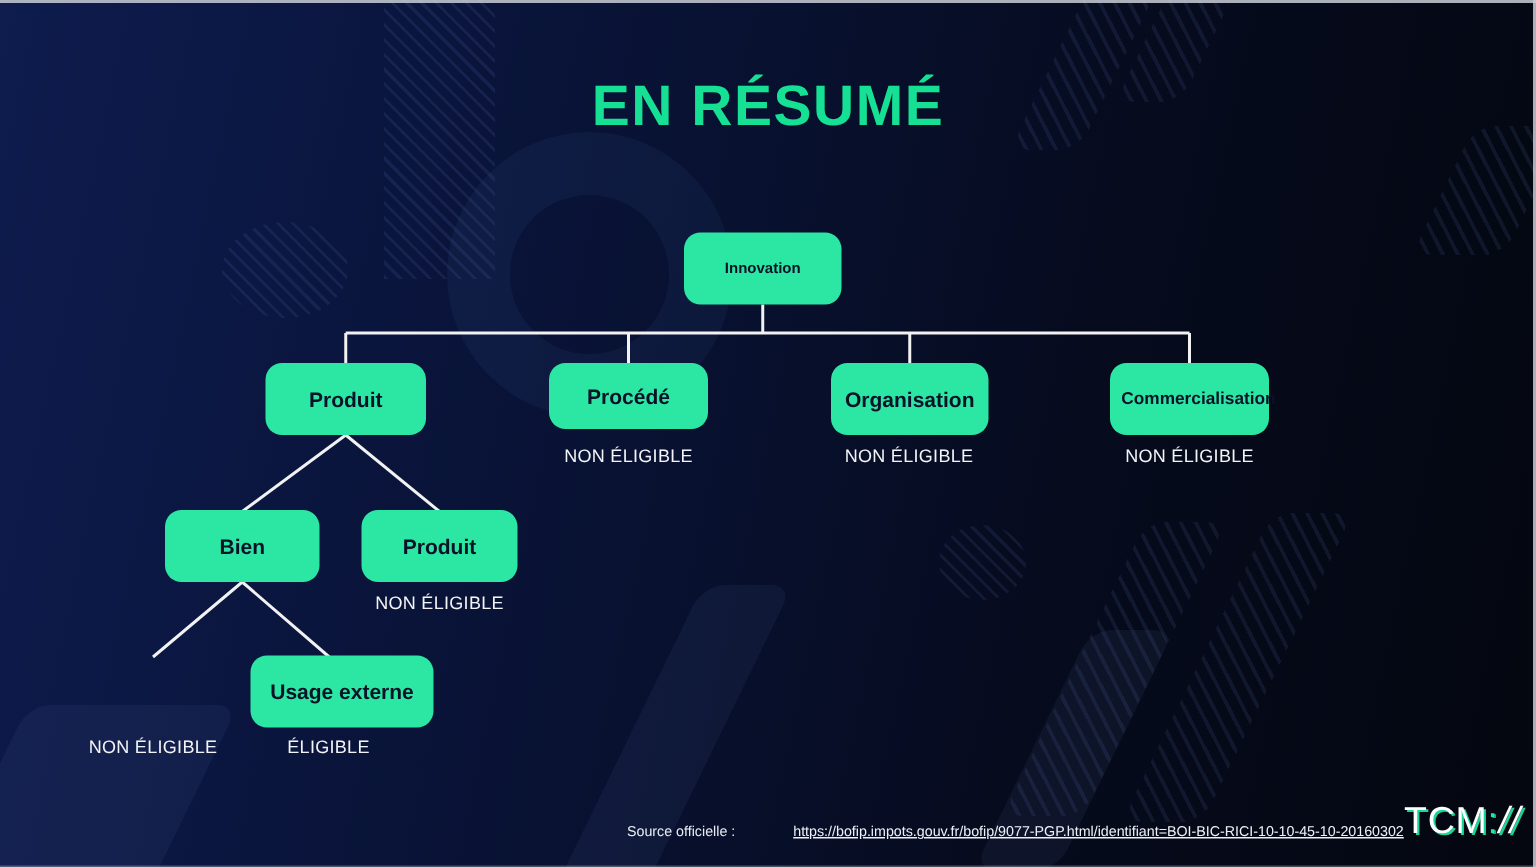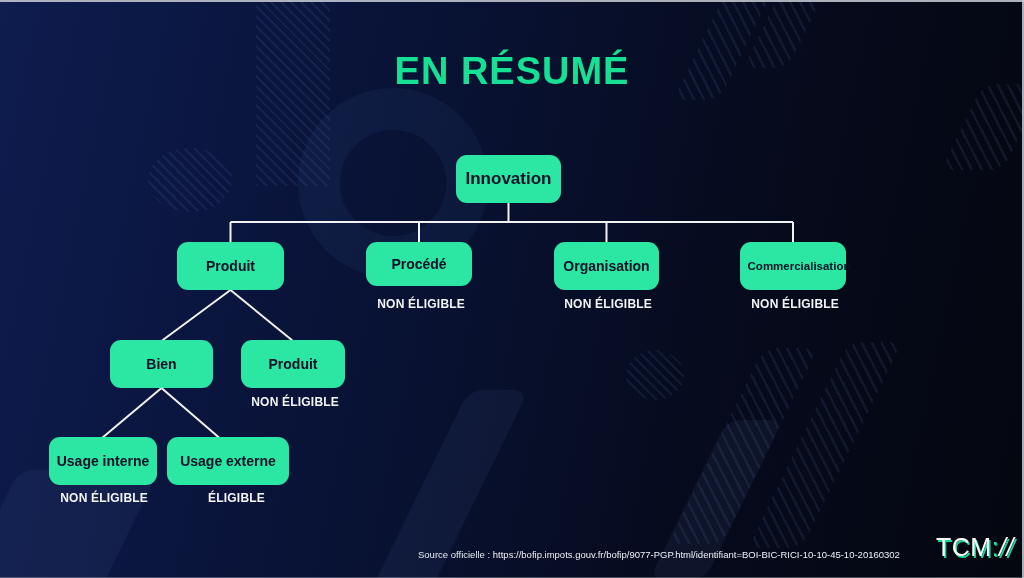--- a/index.html
+++ b/index.html
@@ -27,31 +27,31 @@
   .title{
     position:absolute;left:0;right:0;top:50px;margin:0;text-align:center;
     font-size:38px;font-weight:bold;letter-spacing:1px;color:#15e094;z-index:2;
   }
   .node{
     position:absolute;z-index:2;background:#2ce6a4;border-radius:11px;
     display:flex;align-items:center;justify-content:center;
     color:#0b1228;font-weight:bold;font-size:14px;text-align:center;
     padding:0 3px;box-sizing:border-box;
   }
-  .node.root{font-size:17px;}
+  .node.root{font-size:10px;}
   .node.tiny{font-size:11.5px;padding-left:15px;}
   .status{
-    position:absolute;z-index:2;width:92px;text-align:right;
-    color:#f2f4f7;font-weight:bold;font-size:12px;line-height:1.22;letter-spacing:.2px;
+    position:absolute;z-index:2;width:92px;text-align:center;
+    color:#f2f4f7;font-weight:normal;font-size:12px;line-height:1.22;letter-spacing:.2px;
   }
   .source{
     position:absolute;left:418px;top:549px;z-index:3;
     color:#e8ecf2;font-size:9.5px;white-space:nowrap;
   }
-  .source .url{cursor:pointer;color:#eef2f8;}
+  .source .url{text-decoration:underline;cursor:pointer;color:#eef2f8;margin-left:36px;}
   .logo{
     position:absolute;right:10px;bottom:16px;z-index:3;
     font-size:25px;font-weight:normal;letter-spacing:.5px;
   }
   .logo .tcm{color:#ffffff;text-shadow:1.5px 1.5px 0 #1ad598;}
   .logo .colon{color:#1ee8a4;text-shadow:1px 1px 0 #0b6;} 
   .logo .slashes{color:#ffffff;font-style:italic;text-shadow:1.5px 1.5px 0 #1ad598;}
 </style>
 </head>
 <body>
@@ -97,21 +97,20 @@
 
   <div class="status" style="left:373px;top:297px;">NON ÉLIGIBLE</div>
   <div class="status" style="left:560px;top:297px;">NON ÉLIGIBLE</div>
   <div class="status" style="left:747px;top:297px;">NON ÉLIGIBLE</div>
 
   <div class="node" style="left:110px;top:340px;width:103px;height:48px;">Bien</div>
   <div class="node" style="left:241px;top:340px;width:104px;height:48px;">Produit</div>
 
   <div class="status" style="left:247px;top:395px;">NON ÉLIGIBLE</div>
 
-  <div class="node" style="left:49px;top:437px;width:108px;height:48px;">Usage interne</div>
   <div class="node" style="left:167px;top:437px;width:122px;height:48px;">Usage externe</div>
 
   <div class="status" style="left:56px;top:491px;">NON ÉLIGIBLE</div>
   <div class="status" style="left:173px;top:491px;">ÉLIGIBLE</div>
 
   <div class="source">
     <span>Source officielle : </span><span class="url">https://bofip.impots.gouv.fr/bofip/9077-PGP.html/identifiant=BOI-BIC-RICI-10-10-45-10-20160302</span>
   </div>
 
   <div class="logo">

